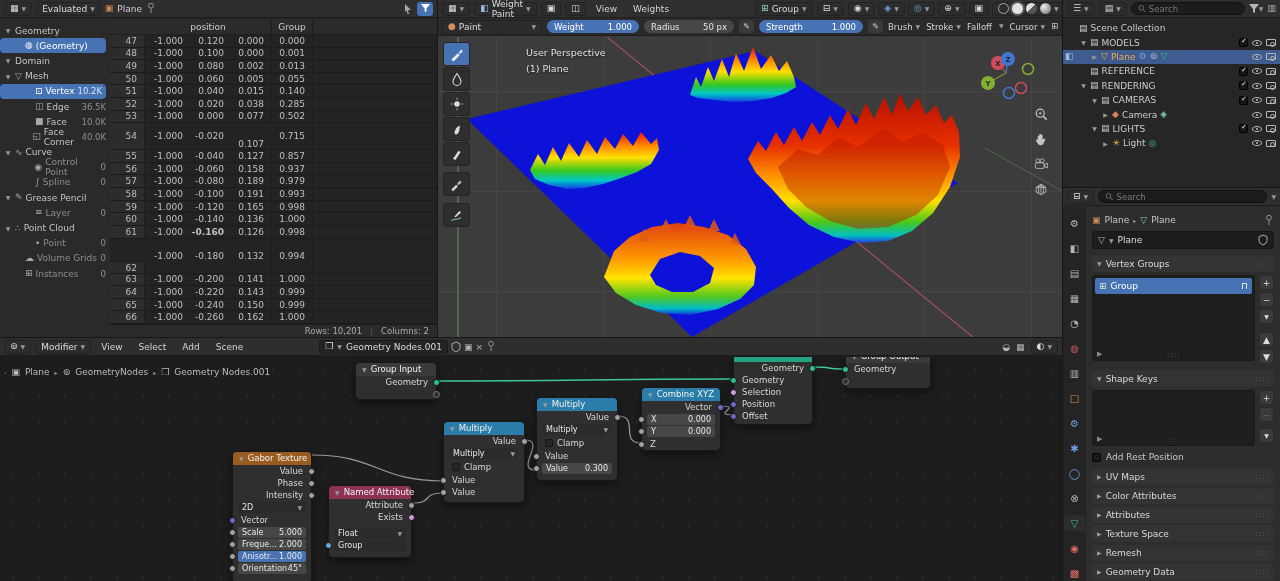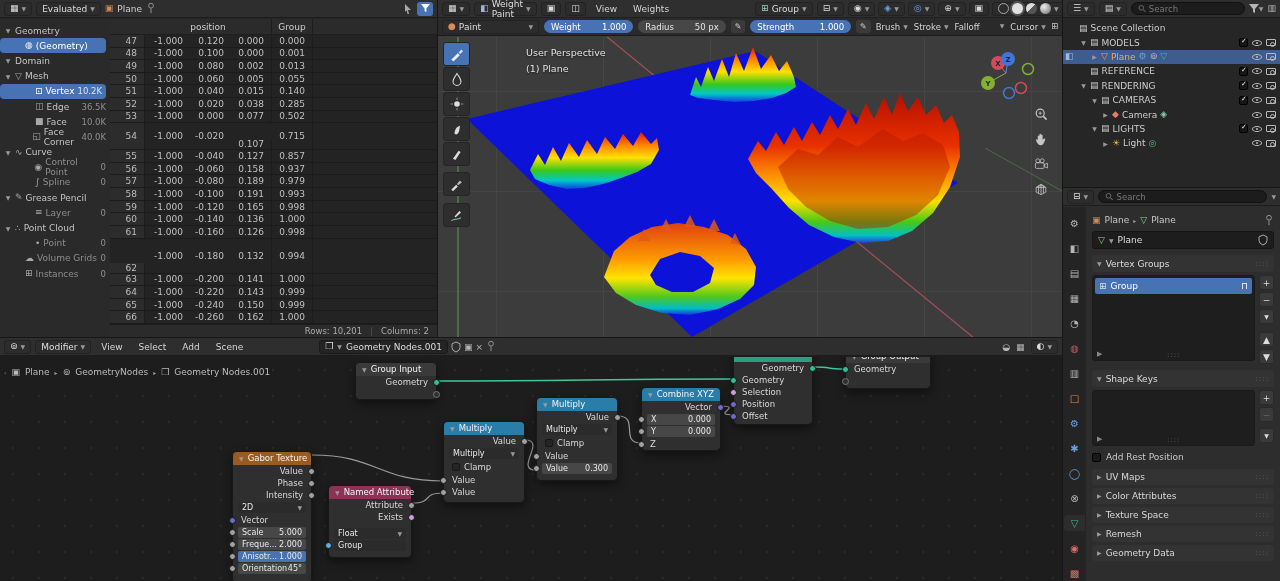--- a/index.html
+++ b/index.html
@@ -335,21 +335,21 @@
           <span class="tc idx" style="width: 35px;">60</span>
           <span class="tc" style="width: 45px;">-1.000</span>
           <span class="tc" style="width: 41px;">-0.140</span>
           <span class="tc bR" style="width: 41px;">0.136</span>
           <span class="tc bR" style="width: 41px;">1.000</span>
           <span class="tc" style="flex: 1 1 0%;"></span>
         </div>
         <div class="trow">
           <span class="tc idx" style="width: 35px;">61</span>
           <span class="tc" style="width: 45px;">-1.000</span>
-          <span class="tc" style="width: 41px;">-0.160</span>
+          <span class="tc" style="width: 41px; font-weight: bold;">-0.160</span>
           <span class="tc bR" style="width: 41px;">0.126</span>
           <span class="tc bR" style="width: 41px;">0.998</span>
           <span class="tc" style="flex: 1 1 0%;"></span>
         </div>
         <div class="trow">
           <span class="tc idx" style="width: 35px; margin-top: 24px;">62</span>
           <span class="tc" style="width: 45px;">-1.000</span>
           <span class="tc" style="width: 41px;">-0.180</span>
           <span class="tc bR" style="width: 41px;">0.132</span>
           <span class="tc bR" style="width: 41px;">0.994</span>
@@ -475,21 +475,21 @@
     <span class="penbtn">✎</span>
     <span id="ts-dropdowns" style="display:flex;gap:6px">
         <span style="display: inline-flex; gap: 3px; align-items: center; color: rgb(212, 212, 212);">
           <span>Brush</span>
           <span class="chev">▼</span>
         </span>
         <span style="display: inline-flex; gap: 3px; align-items: center; color: rgb(212, 212, 212);">
           <span>Stroke</span>
           <span class="chev">▼</span>
         </span>
-        <span style="display: inline-flex; gap: 20px; color: rgb(212, 212, 212);">
+        <span style="display: inline-flex; gap: 7px; color: rgb(212, 212, 212);">
           <span>Falloff</span>
           <span class="chev">▼</span>
         </span>
         <span style="display: inline-flex; gap: 3px; align-items: center; color: rgb(212, 212, 212);">
           <span>Cursor</span>
           <span class="chev">▼</span>
         </span>
       </span>
     <span style="margin-left:auto" class="g">⊞</span>
   </div>
@@ -847,20 +847,25 @@
           <span>UV Maps</span>
           <span class="grip">::::</span>
         </div>
         <div class="cpanel">
           <span class="chev" style="font-size: 6px;">▶</span>
           <span>Color Attributes</span>
           <span class="grip">::::</span>
         </div>
         <div class="cpanel">
           <span class="chev" style="font-size: 6px;">▶</span>
+          <span>Attributes</span>
+          <span class="grip">::::</span>
+        </div>
+        <div class="cpanel">
+          <span class="chev" style="font-size: 6px;">▶</span>
           <span>Texture Space</span>
           <span class="grip">::::</span>
         </div>
         <div class="cpanel">
           <span class="chev" style="font-size: 6px;">▶</span>
           <span>Remesh</span>
           <span class="grip">::::</span>
         </div>
         <div class="cpanel">
           <span class="chev" style="font-size: 6px;">▶</span>

